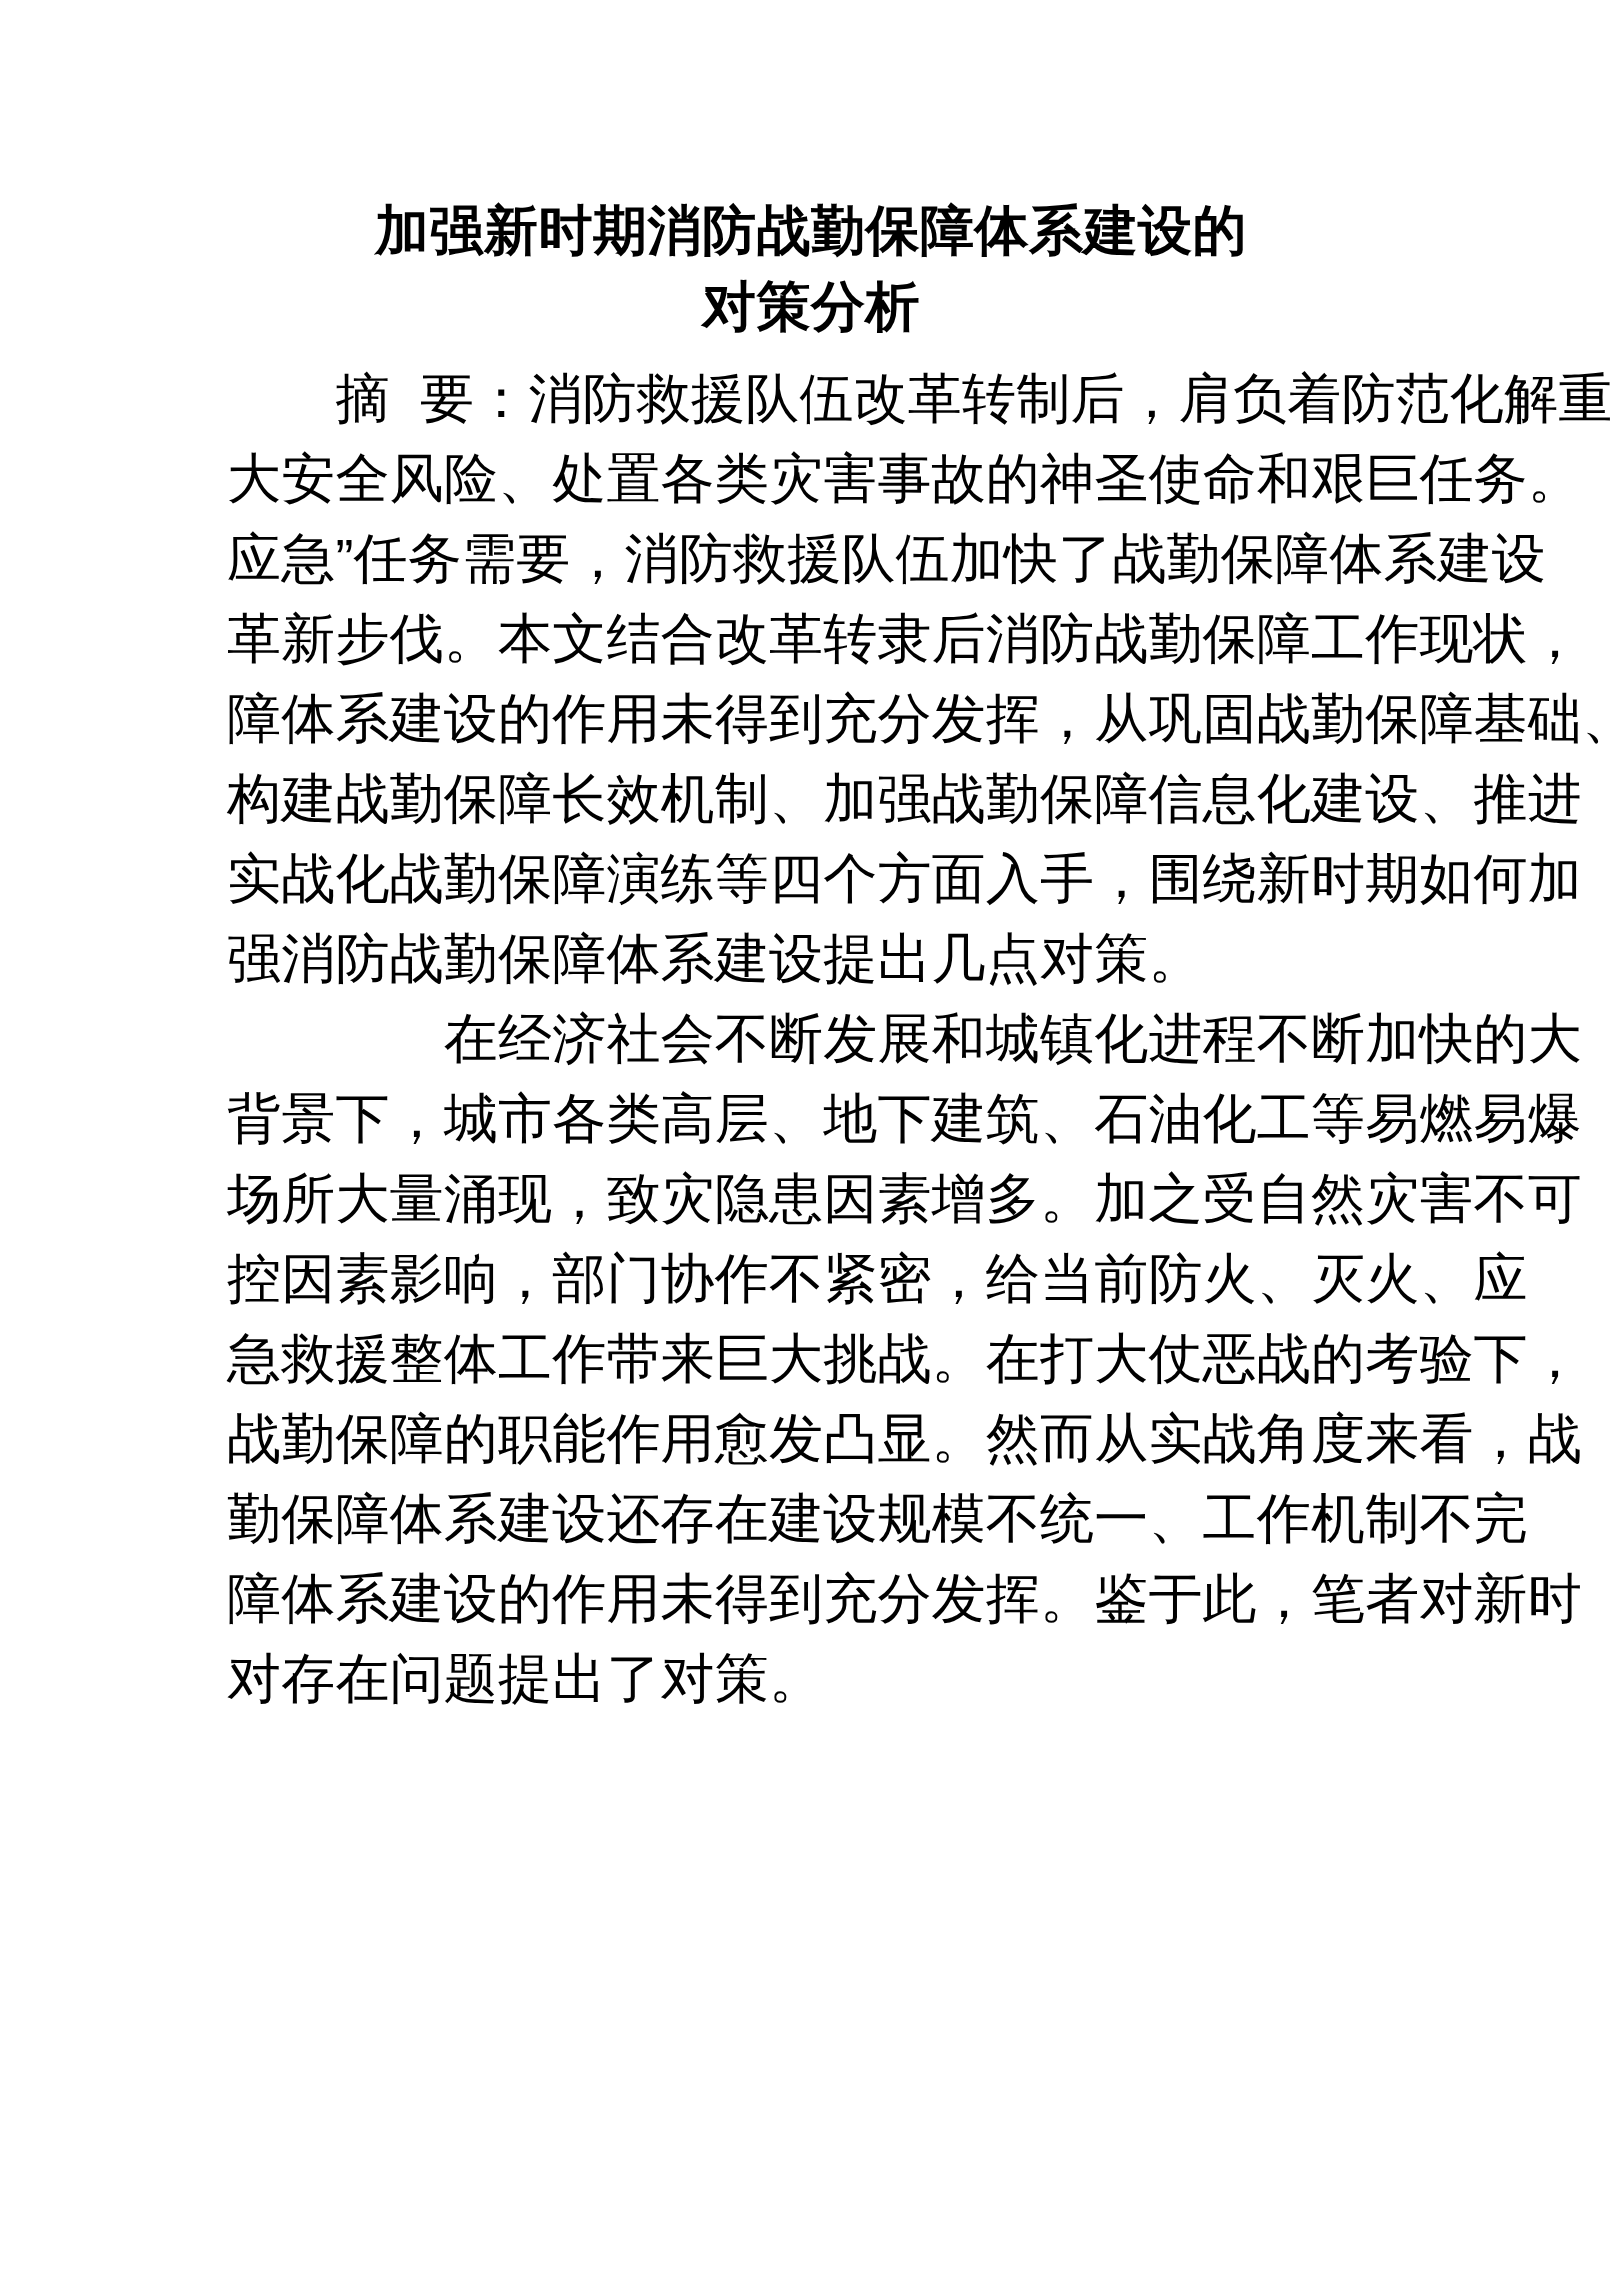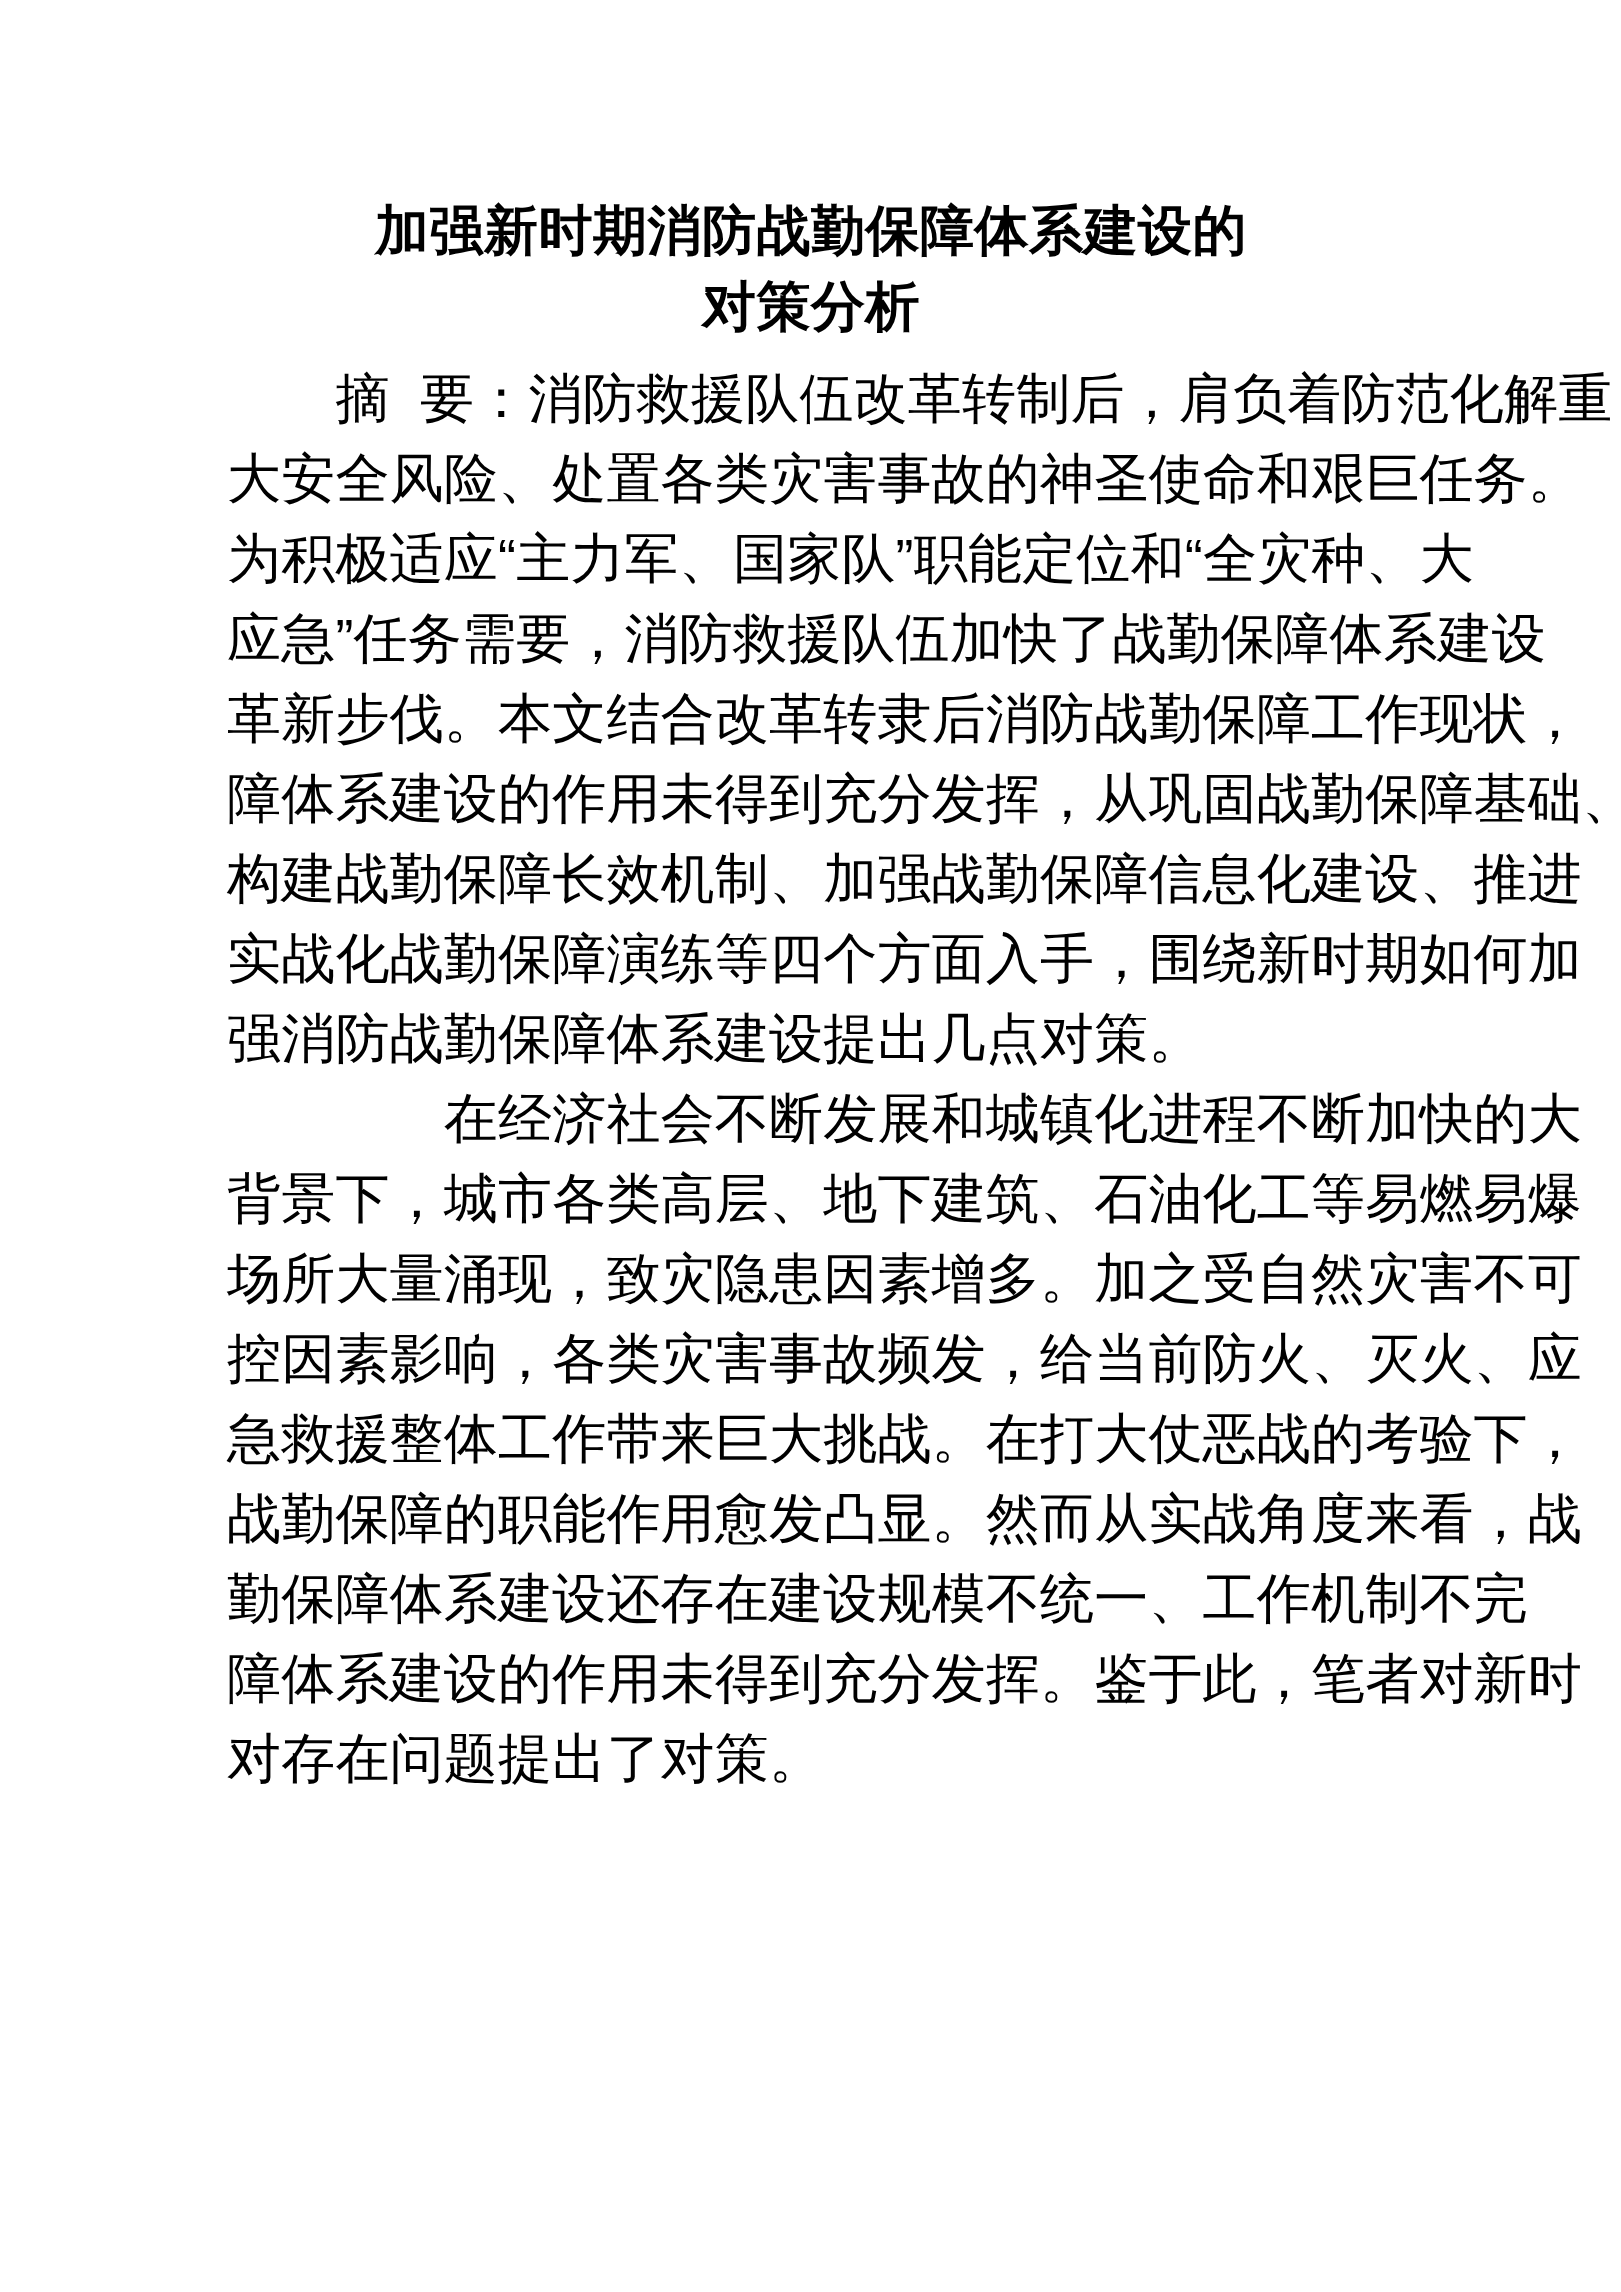--- a/index.html
+++ b/index.html
@@ -69,34 +69,33 @@
   <div class="content">
 
     <h1 class="doc-title">
       <span class="tline">加强新时期消防战勤保障体系建设的</span>
       <span class="tline">对策分析</span>
     </h1>
 
     <p class="para para-abstract">
       <span class="pline">　　摘  要：消防救援队伍改革转制后，肩负着防范化解重</span>
       <span class="pline">大安全风险、处置各类灾害事故的神圣使命和艰巨任务。</span>
-      <span class="pline">为积极适应“主力军、国家队”职能定位和“全灾种、大</span>
       <span class="pline">应急”任务需要，消防救援队伍加快了战勤保障体系建设</span>
       <span class="pline">革新步伐。本文结合改革转隶后消防战勤保障工作现状，</span>
       <span class="pline">障体系建设的作用未得到充分发挥，从巩固战勤保障基础、</span>
       <span class="pline">构建战勤保障长效机制、加强战勤保障信息化建设、推进</span>
       <span class="pline">实战化战勤保障演练等四个方面入手，围绕新时期如何加</span>
       <span class="pline">强消防战勤保障体系建设提出几点对策。</span>
     </p>
 
     <p class="para para-body">
       <span class="pline">　　　　在经济社会不断发展和城镇化进程不断加快的大</span>
       <span class="pline">背景下，城市各类高层、地下建筑、石油化工等易燃易爆</span>
       <span class="pline">场所大量涌现，致灾隐患因素增多。加之受自然灾害不可</span>
-      <span class="pline">控因素影响，各类灾害事故频发，给当前防火、灭火、应</span>
+      <span class="pline">控因素影响，部门协作不紧密，给当前防火、灭火、应</span>
       <span class="pline">急救援整体工作带来巨大挑战。在打大仗恶战的考验下，</span>
       <span class="pline">战勤保障的职能作用愈发凸显。然而从实战角度来看，战</span>
       <span class="pline">勤保障体系建设还存在建设规模不统一、工作机制不完</span>
       <span class="pline">障体系建设的作用未得到充分发挥。鉴于此，笔者对新时</span>
       <span class="pline">对存在问题提出了对策。</span>
     </p>
 
   </div>
 </div>
 

